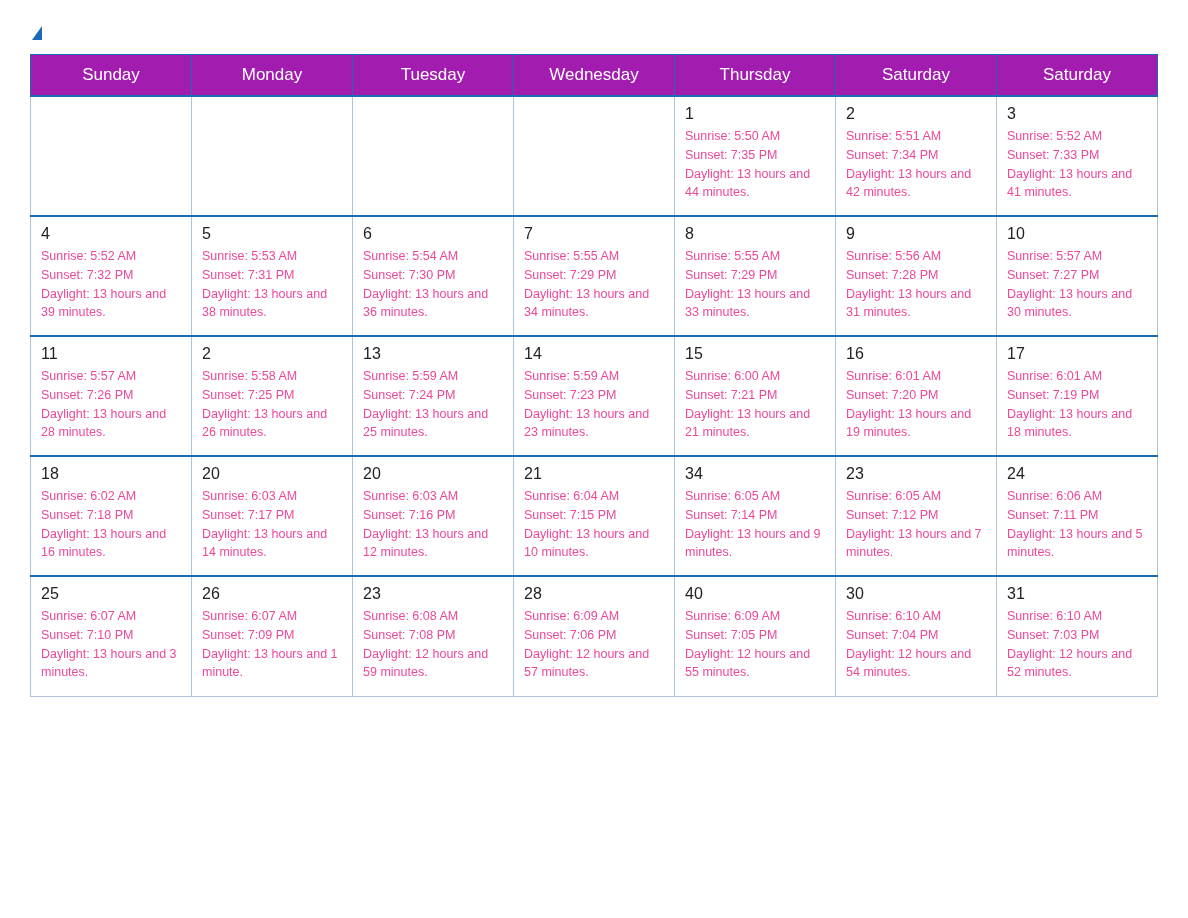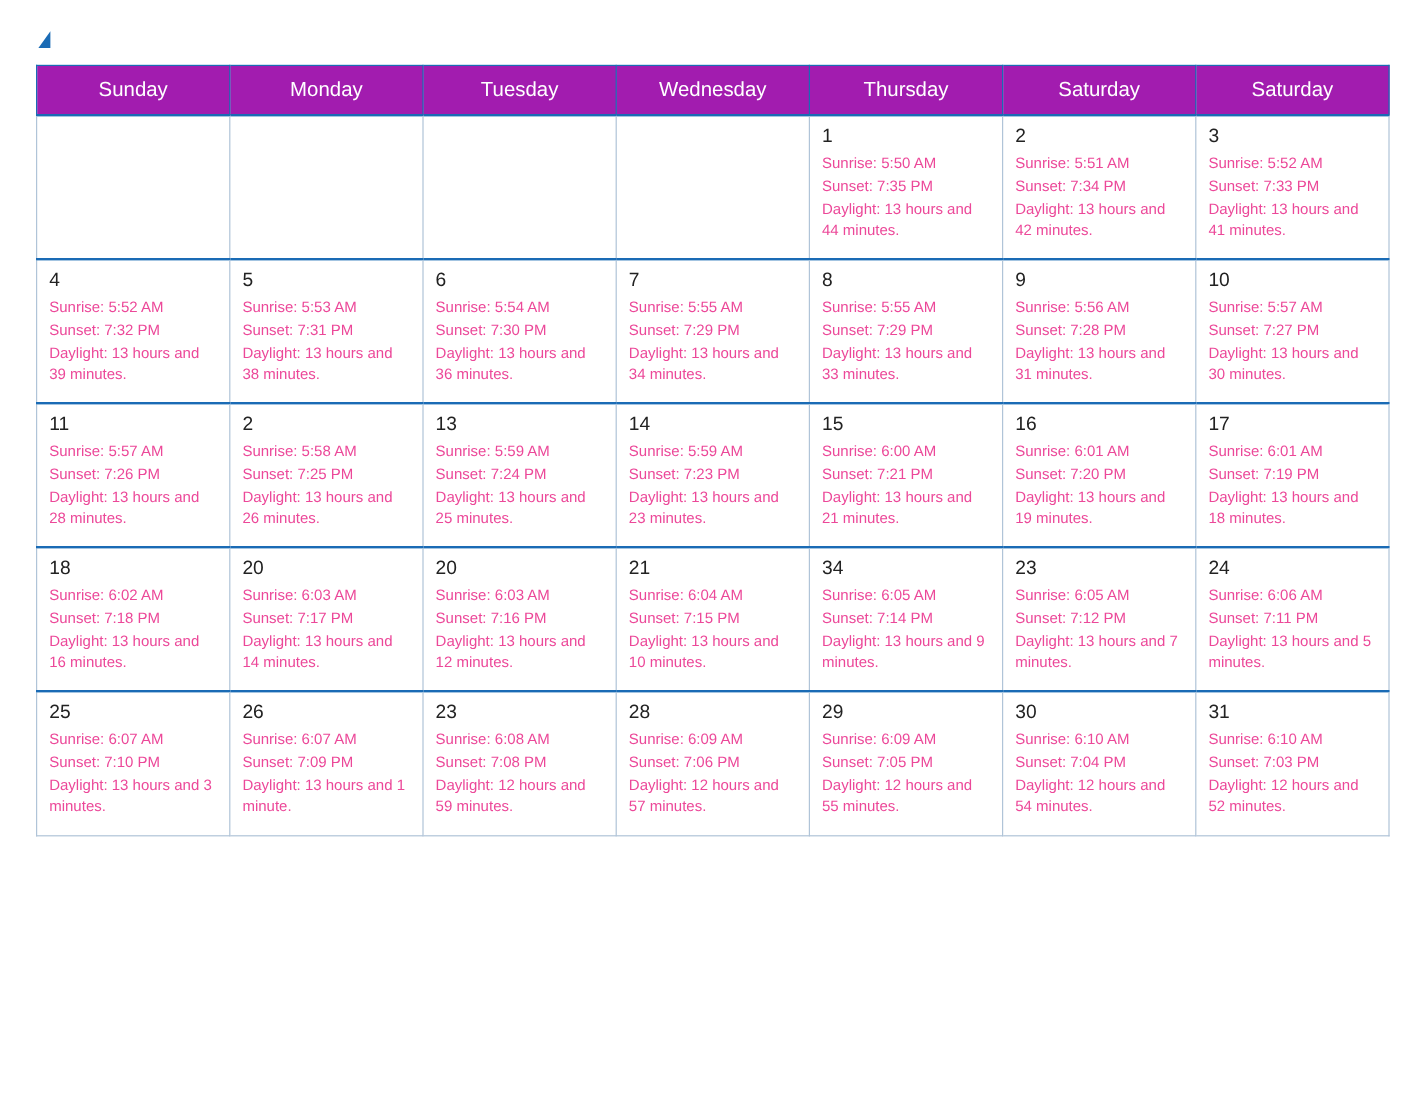--- a/index.html
+++ b/index.html
@@ -237,21 +237,21 @@
         </td>
         <td>
           <div class="day-number">23</div>
           <div class="day-info">Sunrise: 6:08 AM<br>Sunset: 7:08 PM<br>Daylight: 12 hours and 59 minutes.</div>
         </td>
         <td>
           <div class="day-number">28</div>
           <div class="day-info">Sunrise: 6:09 AM<br>Sunset: 7:06 PM<br>Daylight: 12 hours and 57 minutes.</div>
         </td>
         <td>
-          <div class="day-number">29</div>
+          <div class="day-number">40</div>
           <div class="day-info">Sunrise: 6:09 AM<br>Sunset: 7:05 PM<br>Daylight: 12 hours and 55 minutes.</div>
         </td>
         <td>
           <div class="day-number">30</div>
           <div class="day-info">Sunrise: 6:10 AM<br>Sunset: 7:04 PM<br>Daylight: 12 hours and 54 minutes.</div>
         </td>
         <td>
           <div class="day-number">31</div>
           <div class="day-info">Sunrise: 6:10 AM<br>Sunset: 7:03 PM<br>Daylight: 12 hours and 52 minutes.</div>
         </td>

